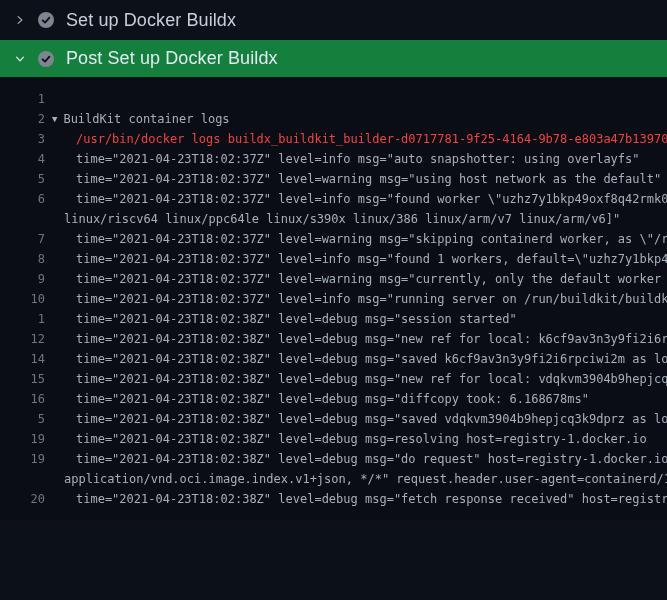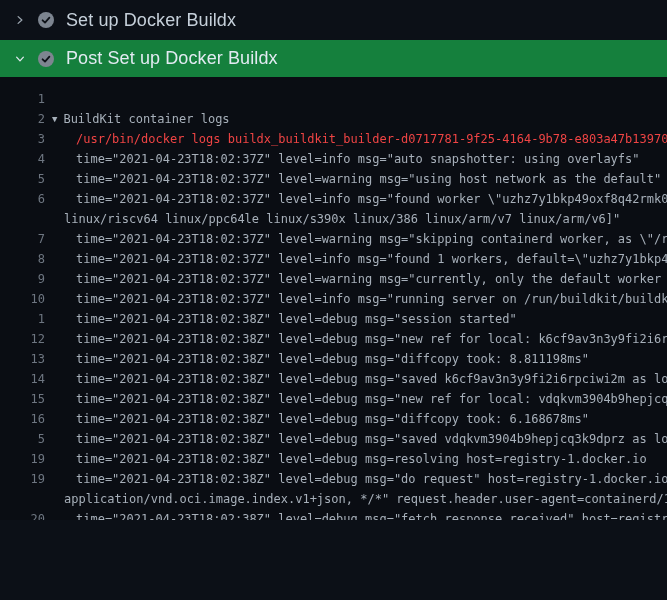--- a/index.html
+++ b/index.html
@@ -100,21 +100,20 @@
       <div class="lrow t-log"><span class="lnum">4</span><span class="ltxt">time="2021-04-23T18:02:37Z" level=info msg="auto snapshotter: using overlayfs"</span></div>
       <div class="lrow t-log"><span class="lnum">5</span><span class="ltxt">time="2021-04-23T18:02:37Z" level=warning msg="using host network as the default"</span></div>
       <div class="lrow t-log"><span class="lnum">6</span><span class="ltxt">time="2021-04-23T18:02:37Z" level=info msg="found worker \"uzhz7y1bkp49oxf8q42rmk0xj</span></div>
       <div class="lrow t-cont"><span class="lnum"></span><span class="ltxt">linux/riscv64 linux/ppc64le linux/s390x linux/386 linux/arm/v7 linux/arm/v6]"</span></div>
       <div class="lrow t-log"><span class="lnum">7</span><span class="ltxt">time="2021-04-23T18:02:37Z" level=warning msg="skipping containerd worker, as \"/run</span></div>
       <div class="lrow t-log"><span class="lnum">8</span><span class="ltxt">time="2021-04-23T18:02:37Z" level=info msg="found 1 workers, default=\"uzhz7y1bkp49o</span></div>
       <div class="lrow t-log"><span class="lnum">9</span><span class="ltxt">time="2021-04-23T18:02:37Z" level=warning msg="currently, only the default worker ca</span></div>
       <div class="lrow t-log"><span class="lnum">10</span><span class="ltxt">time="2021-04-23T18:02:37Z" level=info msg="running server on /run/buildkit/buildkit</span></div>
       <div class="lrow t-log"><span class="lnum">1</span><span class="ltxt">time="2021-04-23T18:02:38Z" level=debug msg="session started"</span></div>
       <div class="lrow t-log"><span class="lnum">12</span><span class="ltxt">time="2021-04-23T18:02:38Z" level=debug msg="new ref for local: k6cf9av3n3y9fi2i6rpc</span></div>
-      <div class="lrow t-log"><span class="lnum">13</span><span class="ltxt">time="2021-04-23T18:02:38Z" level=debug msg="diffcopy took: 8.811198ms"</span></div>
       <div class="lrow t-log"><span class="lnum">14</span><span class="ltxt">time="2021-04-23T18:02:38Z" level=debug msg="saved k6cf9av3n3y9fi2i6rpciwi2m as loca</span></div>
       <div class="lrow t-log"><span class="lnum">15</span><span class="ltxt">time="2021-04-23T18:02:38Z" level=debug msg="new ref for local: vdqkvm3904b9hepjcq3k</span></div>
       <div class="lrow t-log"><span class="lnum">16</span><span class="ltxt">time="2021-04-23T18:02:38Z" level=debug msg="diffcopy took: 6.168678ms"</span></div>
       <div class="lrow t-log"><span class="lnum">5</span><span class="ltxt">time="2021-04-23T18:02:38Z" level=debug msg="saved vdqkvm3904b9hepjcq3k9dprz as loca</span></div>
       <div class="lrow t-log"><span class="lnum">19</span><span class="ltxt">time="2021-04-23T18:02:38Z" level=debug msg=resolving host=registry-1.docker.io</span></div>
       <div class="lrow t-log"><span class="lnum">19</span><span class="ltxt">time="2021-04-23T18:02:38Z" level=debug msg="do request" host=registry-1.docker.io r</span></div>
       <div class="lrow t-cont"><span class="lnum"></span><span class="ltxt">application/vnd.oci.image.index.v1+json, */*" request.header.user-agent=containerd/1.4</span></div>
       <div class="lrow t-log"><span class="lnum">20</span><span class="ltxt">time="2021-04-23T18:02:38Z" level=debug msg="fetch response received" host=registry-</span></div>
     </div>
 

